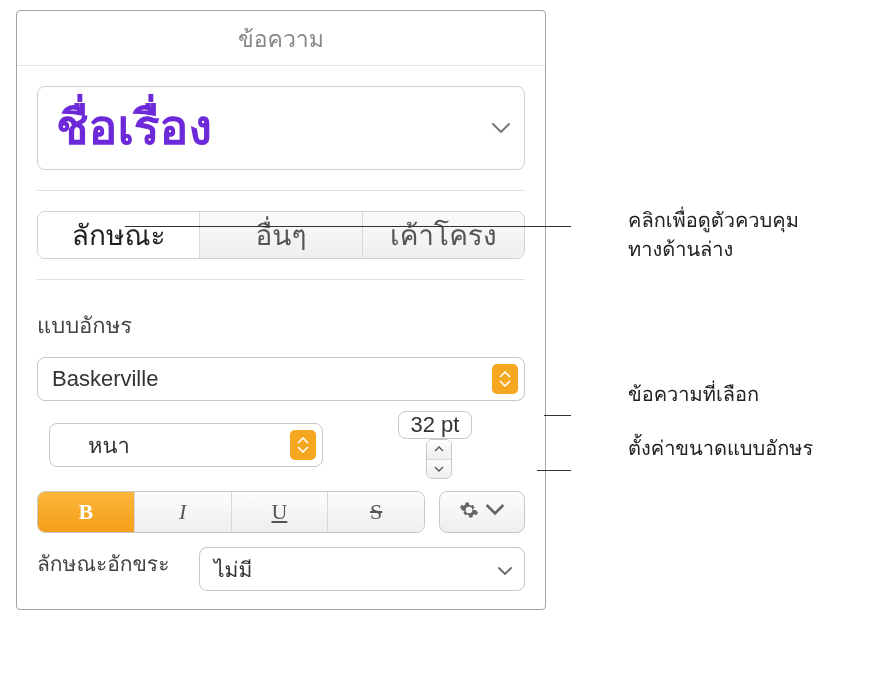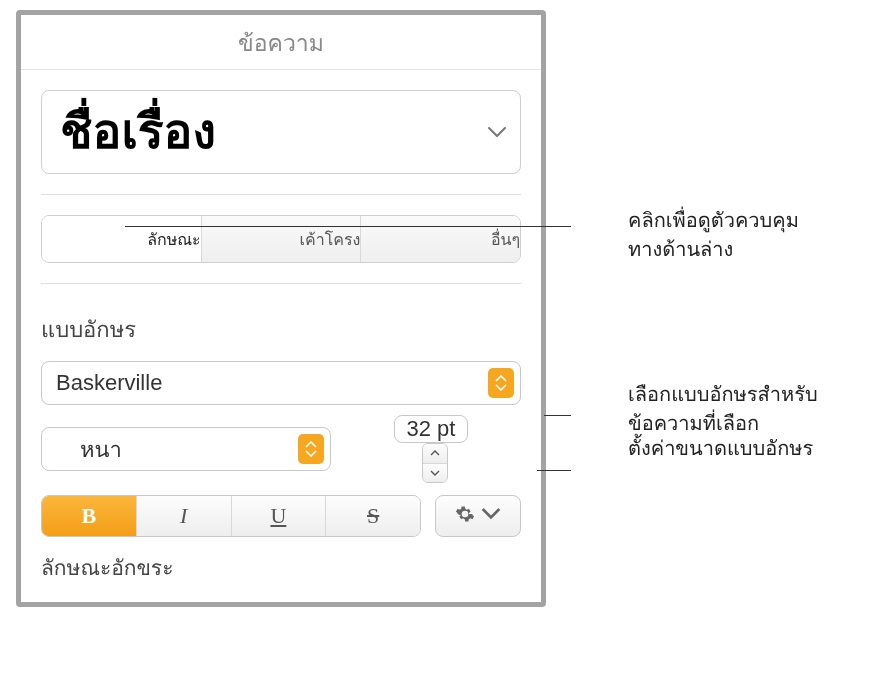--- a/index.html
+++ b/index.html
@@ -10,21 +10,21 @@
     background: #fff;
     position: relative;
     font-size: 20px;
     color: #333;
   }
   .panel {
     position: absolute;
     left: 16px;
     top: 10px;
     width: 530px;
-    border: 5px solid #a3a3a3;
+    border: 1px solid #a3a3a3;
     border-radius: 4px;
     background: #fff;
   }
   .panel-header {
     text-align: center;
     padding: 10px 0 8px;
     font-size: 23px;
     color: #888;
     border-bottom: 1px solid #e5e5e5;
   }
@@ -35,21 +35,21 @@
     display: flex;
     align-items: center;
     justify-content: space-between;
     padding: 6px 14px 6px 18px;
     height: 84px;
   }
   .style-name {
     font-family: Georgia, "Times New Roman", serif;
     font-weight: 700;
     font-size: 48px;
-    color: #000000;
+    color: #6d28d9;
     line-height: 1;
   }
   .chevron-down {
     width: 18px;
     height: 12px;
   }
   .chevron-down svg { width: 100%; height: 100%; display:block; }
   .hr {
     margin: 20px 20px 0;
     border: none;
@@ -60,22 +60,22 @@
     display: flex;
     border: 1px solid #d0d0d0;
     border-radius: 8px;
     overflow: hidden;
     height: 48px;
   }
   .segmented .seg {
     flex: 1;
     display: flex;
     align-items: center;
-    justify-content: flex-end;
-    font-size: 16px;
+    justify-content: center;
+    font-size: 28px;
     color: #555;
     background: linear-gradient(#fafafa,#efefef);
     border-right: 1px solid #d8d8d8;
     font-family: Liberation Serif, serif;
   }
   .segmented .seg:last-child { border-right: none; }
   .segmented .seg.active {
     background: #fff;
     color: #222;
   }
@@ -111,21 +111,21 @@
     gap: 2px;
   }
   .popup-arrows svg { width: 12px; height: 7px; display:block; }
   .row {
     margin: 10px 20px 0;
     display: flex;
     align-items: center;
     gap: 10px;
   }
   .dropdown.small {
-    margin: 0;
+    margin: 12px;
     flex: 1;
     padding-left: 38px;
   }
   .stepper-wrap {
     display: flex;
     align-items: center;
     width: 180px;
     flex-direction: column;
   }
   .size-field {
@@ -260,24 +260,24 @@
     </span>
   </div>
 
   <hr class="hr">
 
   <div class="segmented">
     <div class="seg active">
         <span>ลักษณะ</span>
       </div>
     <div class="seg">
+        <span>อื่นๆ</span>
+      </div>
+    <div class="seg">
         <span>เค้าโครง</span>
-      </div>
-    <div class="seg">
-        <span>อื่นๆ</span>
       </div>
   </div>
 
   <hr class="hr">
 
   <div class="section-label">แบบอักษร</div>
 
   <div class="dropdown">
     <span class="value">Baskerville</span>
     <span class="popup-arrows">
@@ -345,32 +345,39 @@
       <span>
         <svg viewBox="0 0 12 8" width="12" height="8">
             <path d="M1 1 L6 6 L11 1" stroke="#666" stroke-width="1.6" fill="none"></path>
           </svg>
       </span>
     </div>
   </div>
 
   <div class="charstyle-row">
     <div class="charstyle-label">ลักษณะอักขระ</div>
+    <div class="charstyle-dropdown">
+      <span class="value">ไม่มี</span>
+      <span>
+        <svg viewBox="0 0 14 9" width="14" height="9">
+            <path d="M1 1 L7 7 L13 1" stroke="#666" stroke-width="1.8" fill="none" stroke-linecap="round"></path>
+          </svg>
+      </span>
+    </div>
   </div>
 
 </div>
 
 <div class="leader" style="left:125px; top:226px; width:446px;"></div>
 <div class="callout" style="left:580px; top:206px;">
   <div>คลิกเพื่อดูตัวควบคุม</div>
   <div>ทางด้านล่าง</div>
 </div>
 
 <div class="leader" style="left:544px; top:415px; width:27px;"></div>
 <div class="callout" style="left:580px; top:380px;">
-  <div>เลือกแบบอักษรสำหรับ</div>
   <div>ข้อความที่เลือก</div>
 </div>
 
 <div class="leader" style="left:537px; top:470px; width:34px;"></div>
 <div class="callout" style="left:580px; top:434px;">
   <span>ตั้งค่าขนาดแบบอักษร</span>
 </div>
 
 </body></html>

